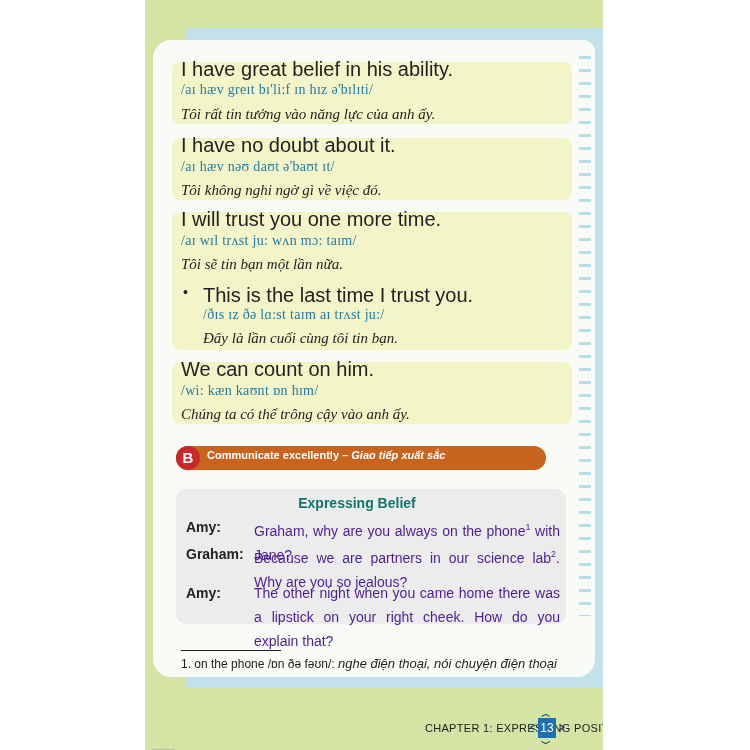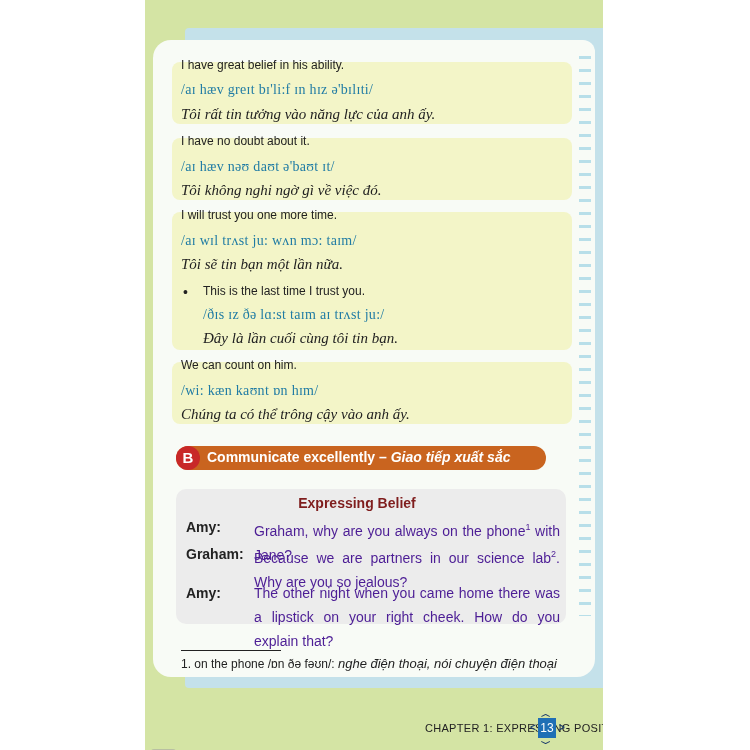--- a/index.html
+++ b/index.html
@@ -3,30 +3,30 @@
 <meta charset="utf-8">
 <style>
   html,body{margin:0;padding:0;}
   body{width:750px;height:750px;background:#ffffff;position:relative;overflow:hidden;font-family:"Liberation Sans",sans-serif;}
   .scan{position:absolute;left:145px;top:0;width:458px;height:750px;background:#d4e4a4;overflow:hidden;}
   .bluetab{position:absolute;left:40px;top:28px;width:450px;height:660px;background:#c4e1ea;border-radius:4px;}
   .page{position:absolute;left:8px;top:40px;width:442px;height:637px;background:#f8fbf6;border-radius:18px 12px 18px 18px;}
   .perf{position:absolute;right:4px;top:16px;width:12px;height:560px;background:repeating-linear-gradient(to bottom,#b8dfe9 0 3px,transparent 3px 13px);}
   .ybox{position:absolute;left:27px;background:#f3f5c8;border-radius:8px;}
   .txt{position:absolute;left:36px;white-space:nowrap;}
-  .en{font-size:12px;color:#222;}
+  .en{font-size:20px;color:#222;}
   .ipa{font-family:Liberation Serif, serif;font-size:14px;color:#1f7ba4;letter-spacing:0.3px;}
   .vi{font-family:"Liberation Serif",serif;font-style:italic;font-size:15px;color:#222;}
   .bullet{position:absolute;left:38px;font-size:14px;color:#222;}
   .section{position:absolute;left:31px;top:446px;width:370px;height:24px;background:#c9641f;border-radius:12px;}
   .badge{position:absolute;left:0;top:0;width:24px;height:24px;border-radius:12px;background:#c82828;color:#fff;font-weight:bold;font-size:15px;text-align:center;line-height:24px;}
-  .stitle{position:absolute;left:31px;top:3px;color:#fff;font-weight:bold;font-size:14px;white-space:nowrap;}
+  .stitle{position:absolute;left:31px;top:3px;color:#fff;font-weight:bold;font-size:11px;white-space:nowrap;}
   .stitle i{font-style:italic;}
   .dlg{position:absolute;left:31px;top:489px;width:390px;height:135px;background:#ececec;border-radius:10px;}
-  .dtitle{position:absolute;left:0;width:362px;top:6px;text-align:center;color:#7f1d1d;font-weight:bold;font-size:14px;}
+  .dtitle{position:absolute;left:0;width:362px;top:6px;text-align:center;color:#0f766e;font-weight:bold;font-size:14px;}
   .spk{position:absolute;left:10px;font-weight:bold;font-size:14px;color:#222;}
   .line{position:absolute;left:78px;width:306px;font-size:14px;color:#4c1d95;line-height:24px;text-align:justify;}
   sup{font-size:9px;}
   .fnrule{position:absolute;left:36px;top:650px;width:100px;height:1px;background:#222;}
   .fn{position:absolute;left:36px;font-size:12px;color:#222;white-space:nowrap;}
   .fn .vi2{font-family:Liberation Sans, sans-serif;font-style:italic;font-size:13px;}
   .footer{position:absolute;left:280px;top:722px;font-size:11px;color:#222;letter-spacing:0.3px;white-space:nowrap;}
   .pnum{position:absolute;left:393px;top:718px;width:18px;height:20px;background:#1f6fb5;color:#fff;font-size:12px;text-align:center;line-height:20px;}
   .arr{position:absolute;font-size:10px;color:#1a3b6b;font-weight:bold;}
   .cs{position:absolute;left:6px;top:748px;font-size:18px;color:rgba(160,160,160,0.55);white-space:nowrap;}

